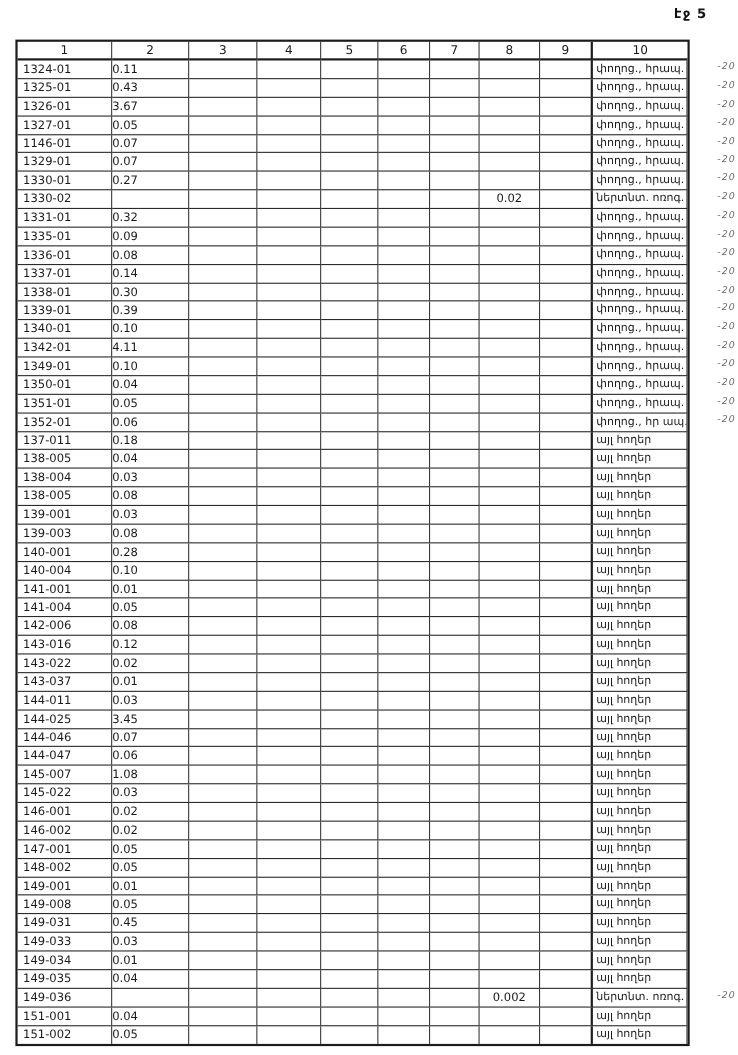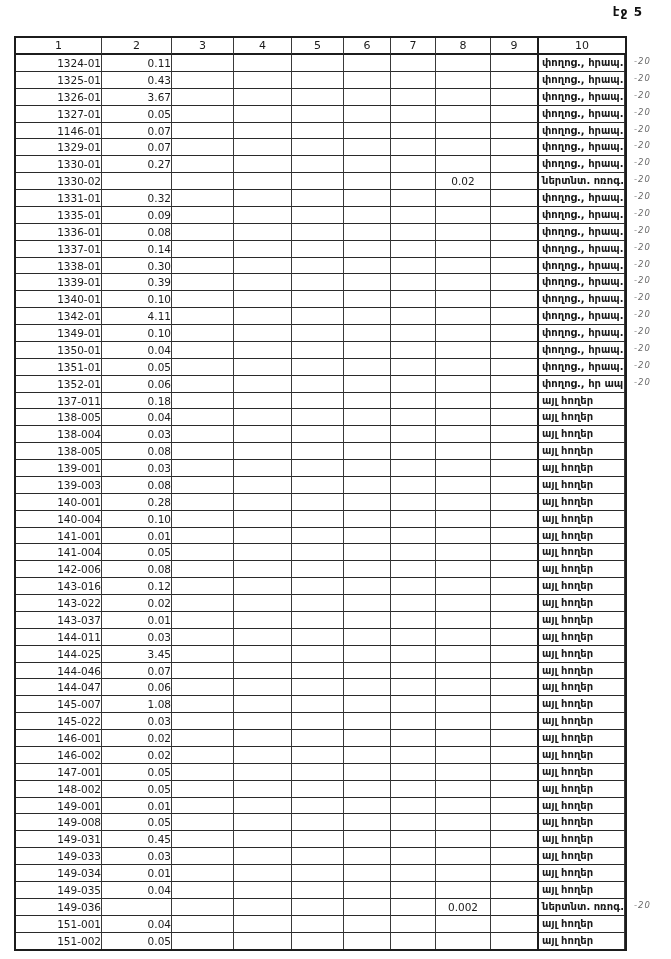--- a/index.html
+++ b/index.html
@@ -36,43 +36,43 @@
     height:16.89px;
     border-right:1px solid #3a3a3a;
     border-bottom:1px solid #2a2a2a;
     font-size:10.5px;
     line-height:16.5px;
     white-space:nowrap;
     overflow:hidden;
   }
   .row .c:last-child{border-right:none;text-align:center;}
   .row:last-child .c{border-bottom:none;}
-  .c1{width:86px;text-align:right;padding-left:5px;}
-  .c2{width:70px;text-align:right;}
+  .c1{width:86px;text-align:left;padding-left:5px;}
+  .c2{width:70px;text-align:left;}
   .c3{width:62px;}
   .c4{width:58px;}
   .c5{width:52px;}
   .c6{width:47px;}
   .c7{width:45px;}
   .c8{width:55px;text-align:center;}
   .c9{width:48px;border-right:2px solid #1c1c1c;}
-  .c10{width:86px;text-align:left;padding-left:3px;font-size:10px;font-weight:bold;}
+  .c10{width:86px;text-align:left;padding-left:3px;font-size:10px;}
   .header .c{
     height:17px;
     line-height:16px;
     text-align:center;
     padding-left:0;
     font-size:11px;
     border-bottom:2px solid #1c1c1c;
     font-weight:400;
   }
   .mark{
     position:absolute;
     left:100%;
-    margin-left:9px;
+    margin-left:27px;
     top:1px;
     font-size:8.5px;
     color:#6b6b6b;
     letter-spacing:1px;
     font-style:italic;
     white-space:nowrap;
   }
 </style>
 </head>
 <body>

